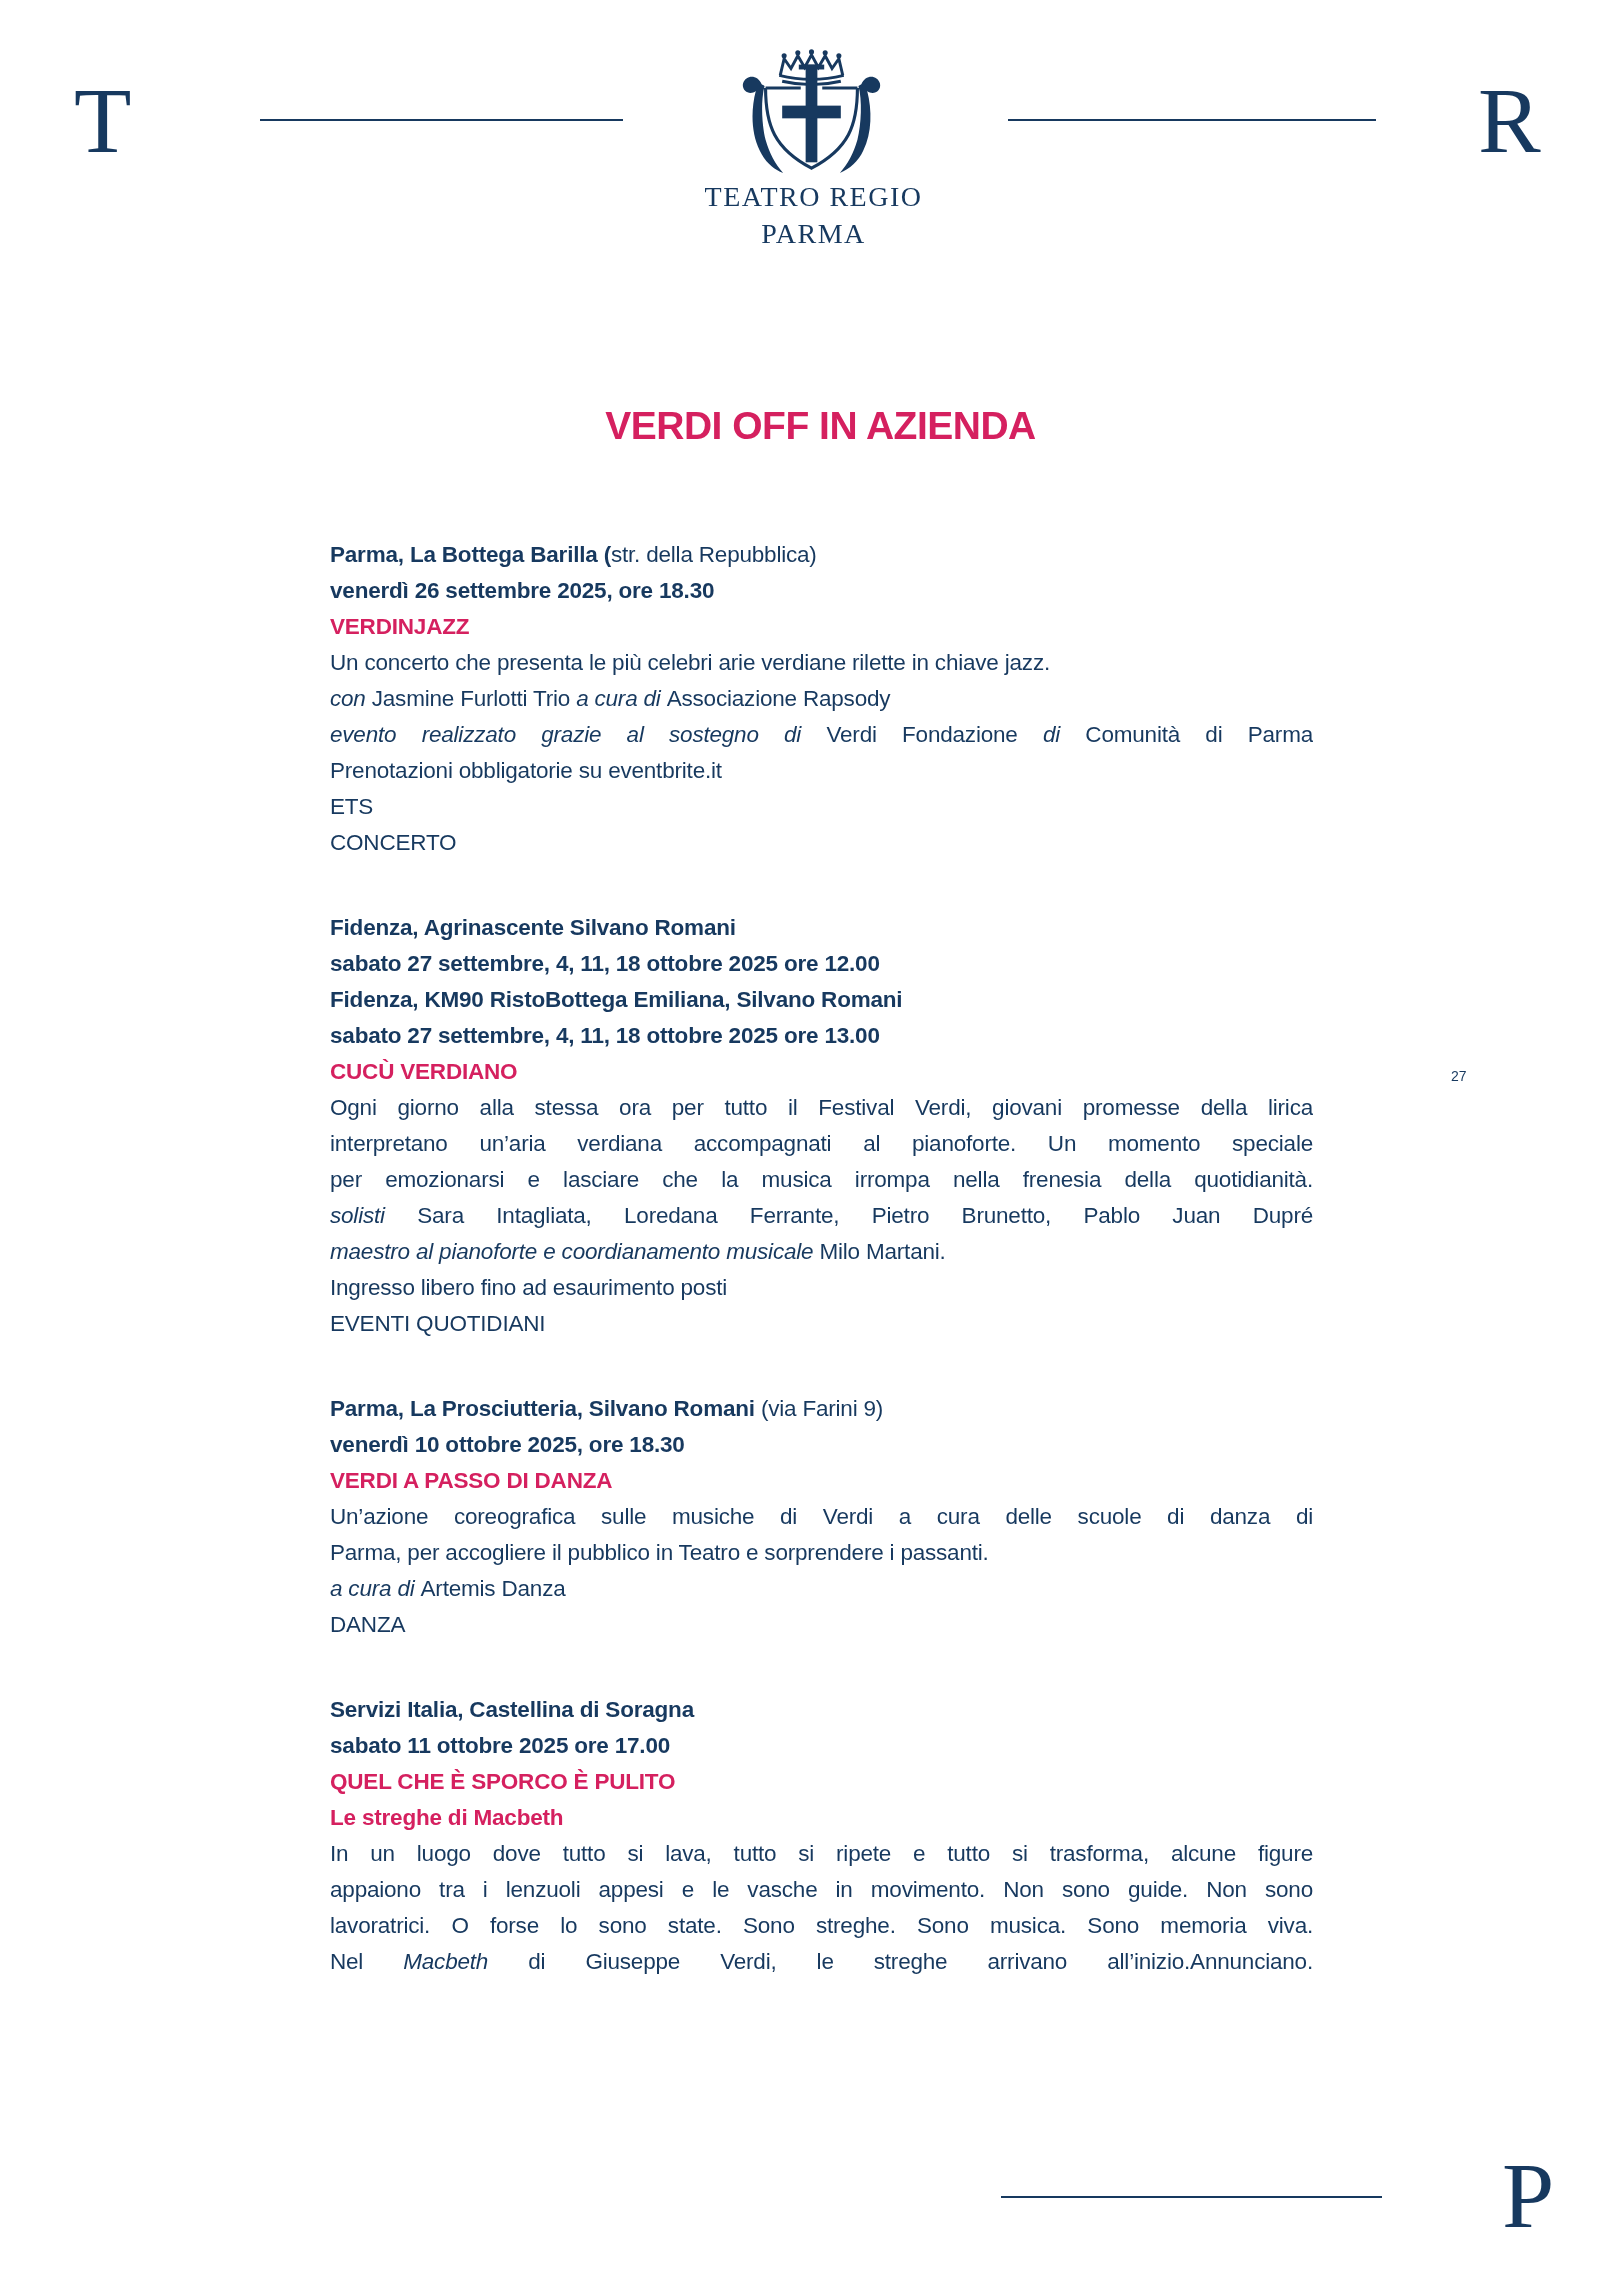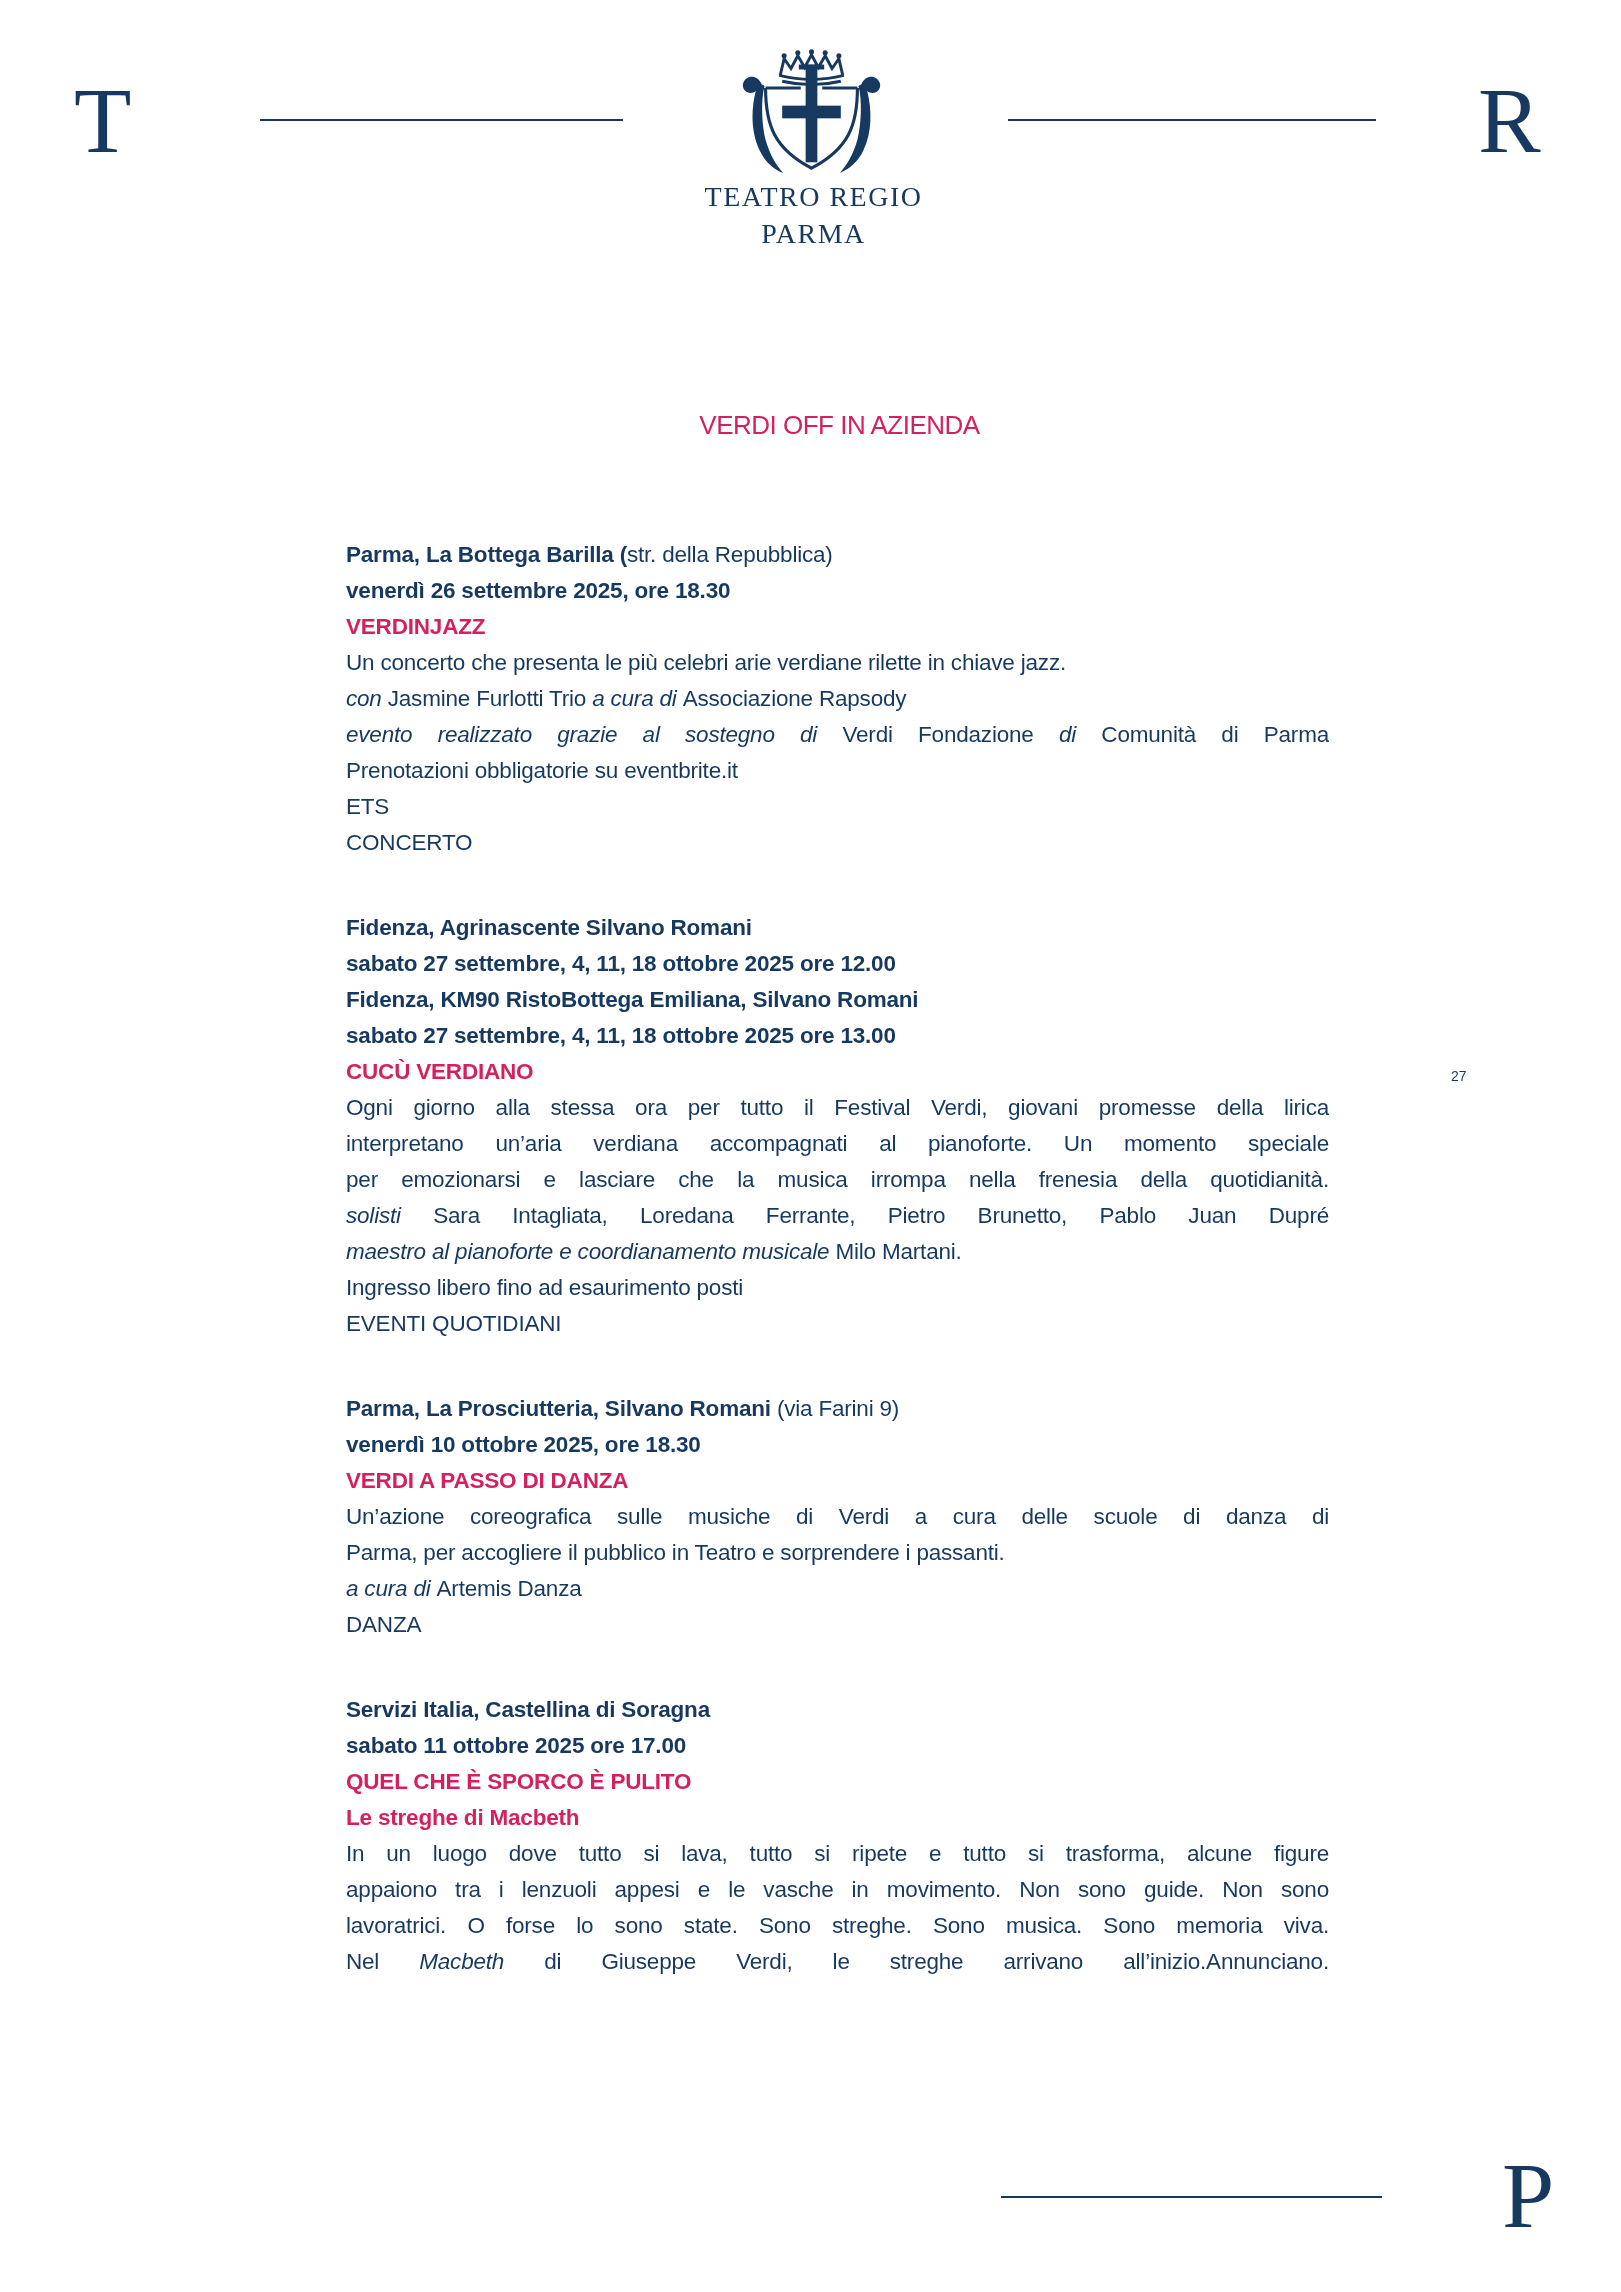--- a/index.html
+++ b/index.html
@@ -26,30 +26,30 @@
     position:absolute;left:642px;width:343px;
     text-align:center;
     font-family:"Liberation Serif",serif;
     color:var(--navy,#17395f);
     letter-spacing:1.5px;white-space:nowrap;
   }
   .wordmark.l1{top:182px;font-size:28px;line-height:30px;}
   .wordmark.l2{top:220px;font-size:28px;line-height:28px;}
   
   .doc-title{
-    position:absolute;left:348px;top:404px;width:983px;
+    position:absolute;left:329px;top:404px;width:983px;
     text-align:center;
-    font-size:26px;line-height:43px;font-weight:normal;
+    font-size:39px;line-height:43px;font-weight:bold;
     letter-spacing:-0.5px;
     color:var(--pink,#d5205f);
     white-space:nowrap;
   }
   
   .body-text{
-    position:absolute;left:346px;top:537px;width:983px;
+    position:absolute;left:330px;top:537px;width:983px;
     font-size:22.5px;line-height:36px;
     letter-spacing:-0.2px;
     color:var(--navy,#17395f);
   }
   .section{margin:0 0 49px 0;}
   .ln{height:36px;line-height:36px;white-space:nowrap;overflow:hidden;}
   .ln.fill{white-space:normal;text-align:justify;text-align-last:justify;}
   .ln.pink{color:var(--pink,#d5205f);}
   .run-r{font-weight:normal;font-style:normal;}
   .run-b{font-weight:bold;font-style:normal;}

